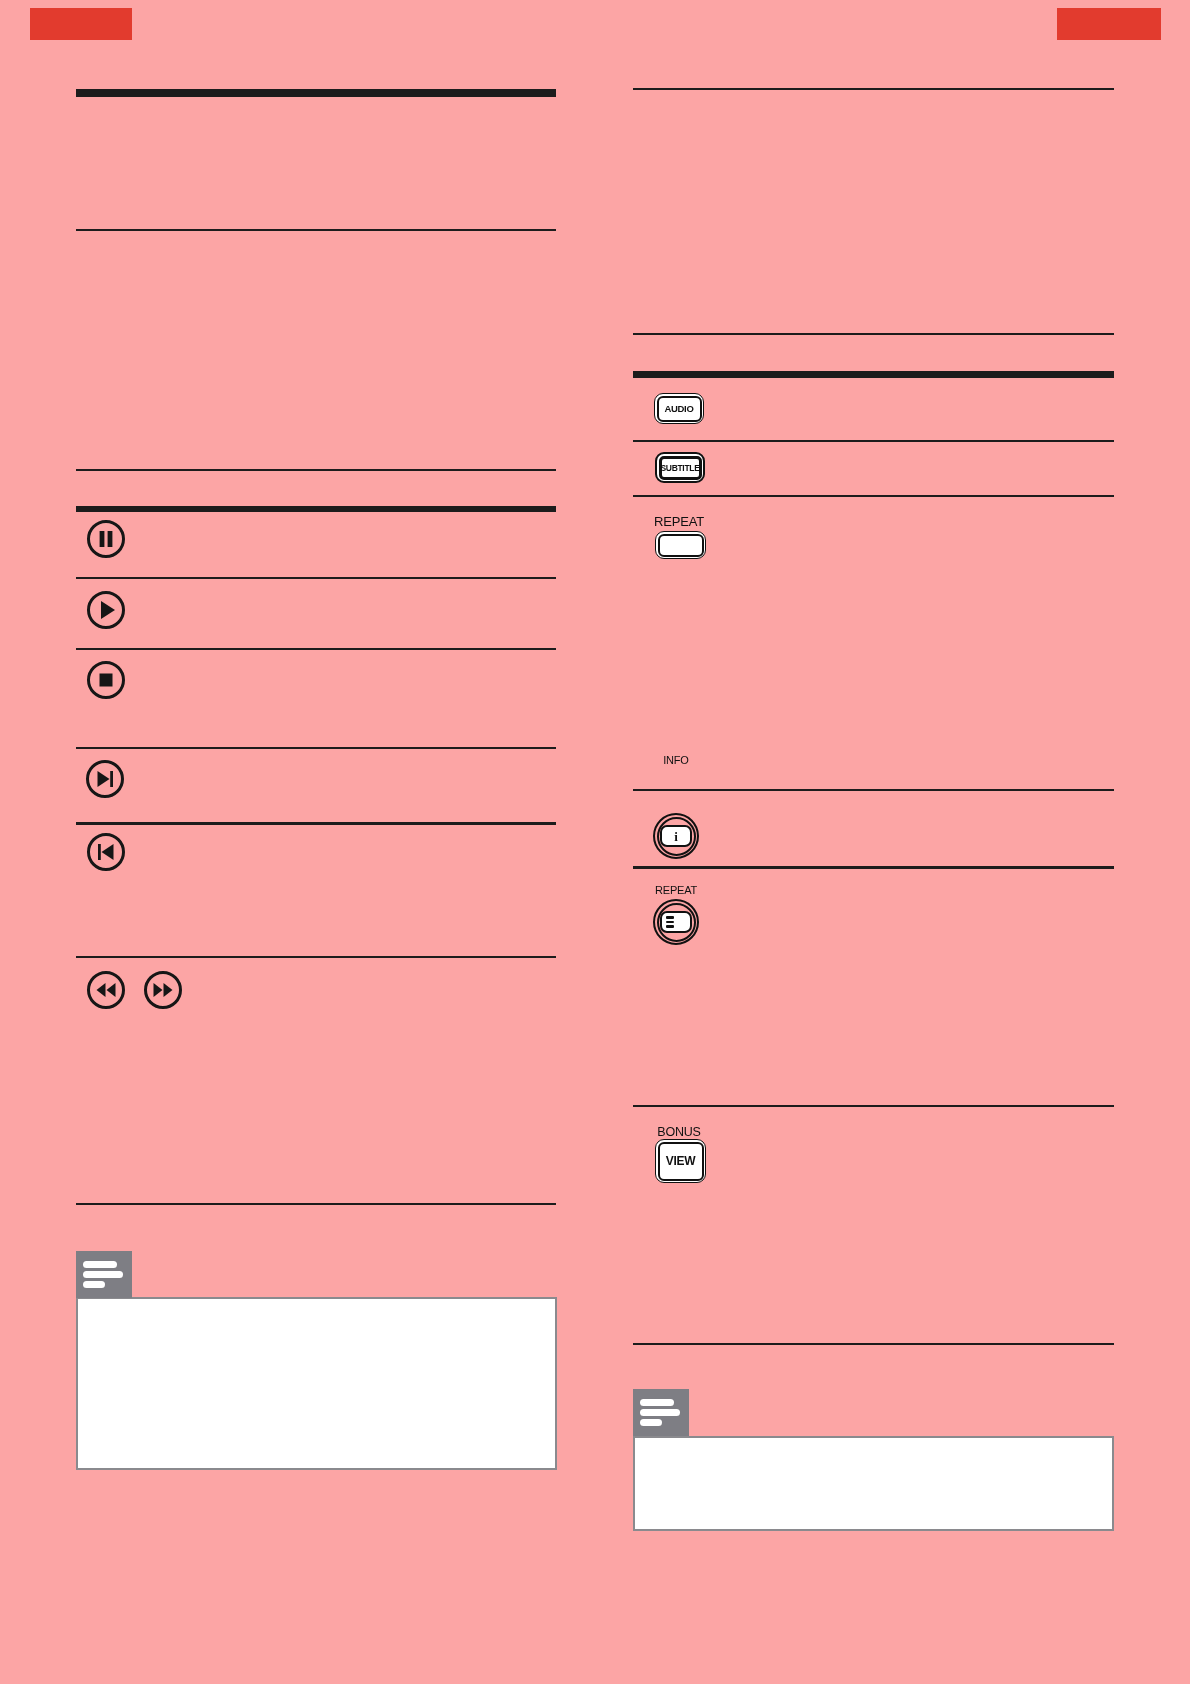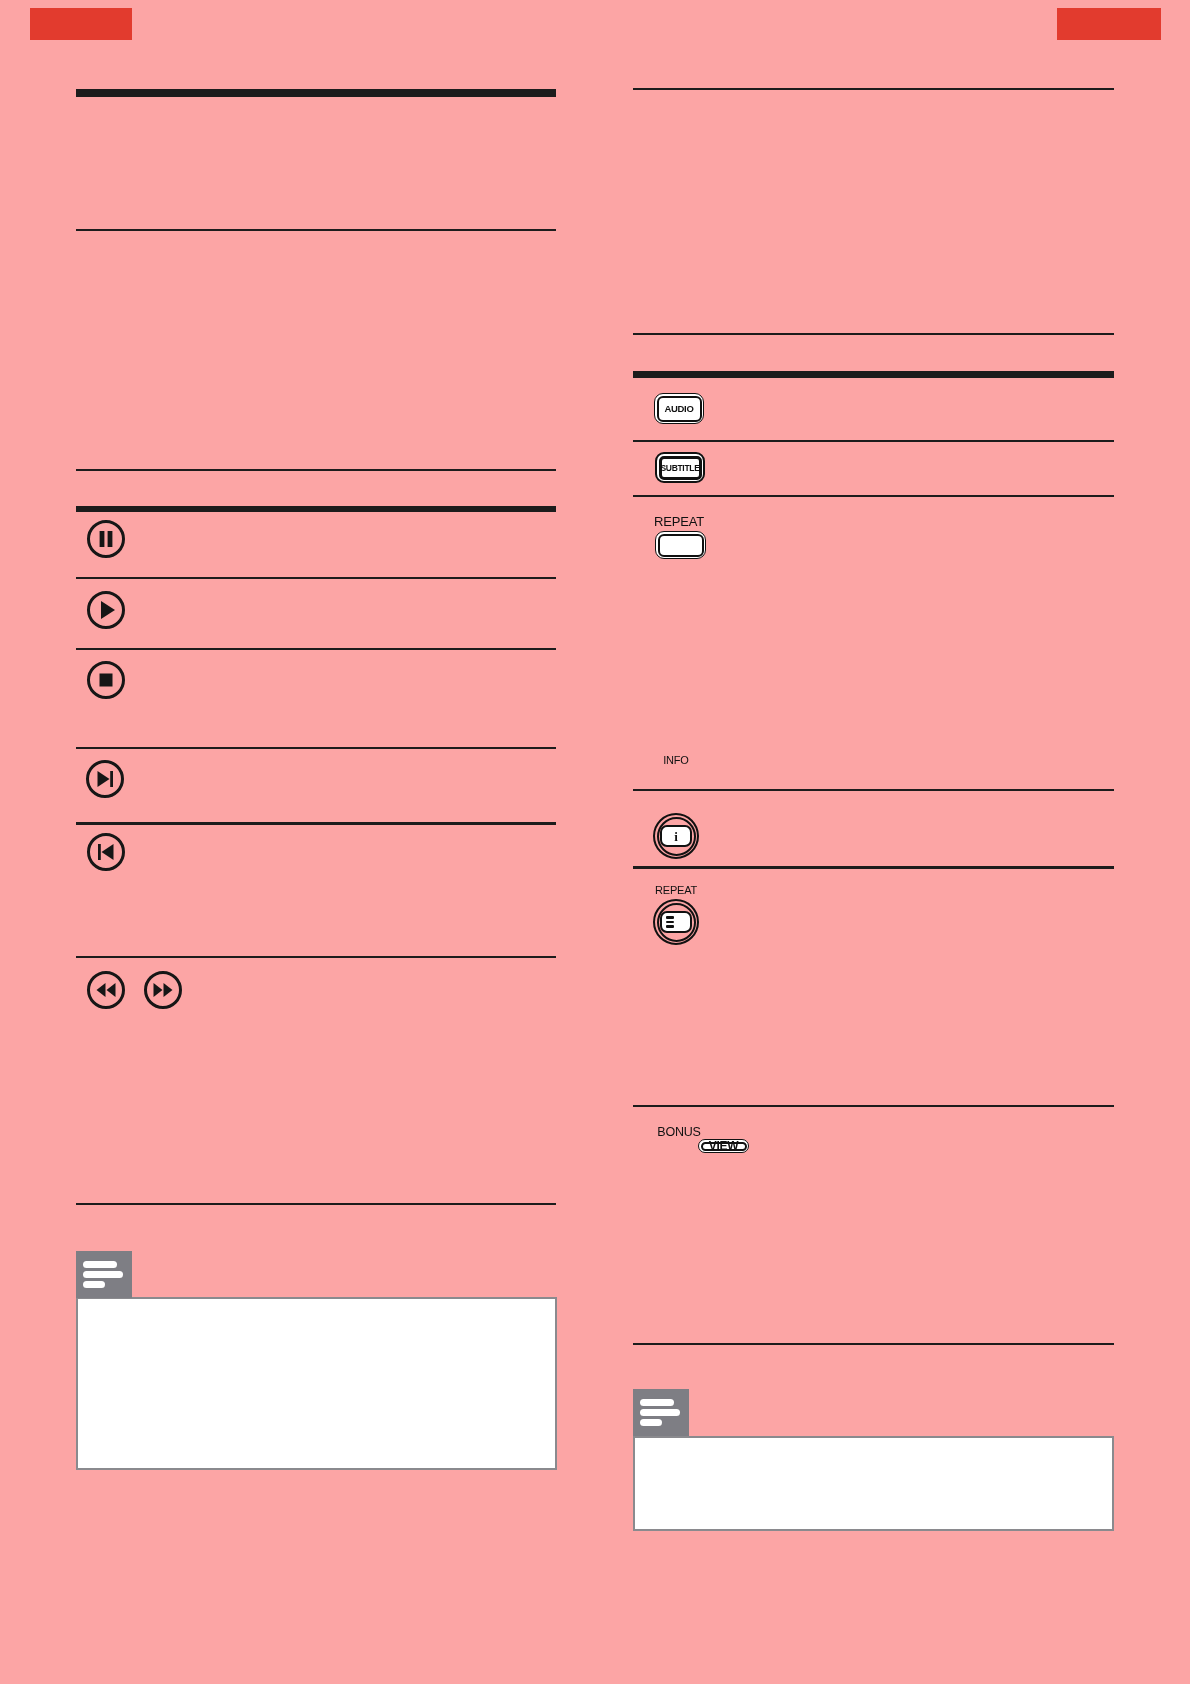--- a/index.html
+++ b/index.html
@@ -147,21 +147,21 @@
       <span class="lbars">
           <i></i>
           <i></i>
           <i></i>
         </span>
     </div>
   </div>
   <div class="rule" style="left:633px;top:1105px;width:481px;height:2px;"></div>
 
   <div class="blabel" style="left:640px;top:1125px;width:78px;font-size:12.5px;text-align:center;">BONUS</div>
-  <div class="pill" style="left:655px;top:1139px;width:51px;height:14px;margin-left:43px;">
+  <div class="pill" style="left:655px;top:1139px;width:51px;height:44px;">
     <div class="inner" style="font-size:12px;">VIEW</div>
   </div>
   <div class="rule" style="left:633px;top:1343px;width:481px;height:2px;"></div>
 
   <div class="note-box" style="left:633px;top:1436px;width:481px;height:95px;"></div>
   <div class="note-icon" style="left:633px;top:1389px;">
     <i style="width:34px;"></i>
       <i style="width:40px;"></i>
       <i style="width:22px;"></i>
   </div>

